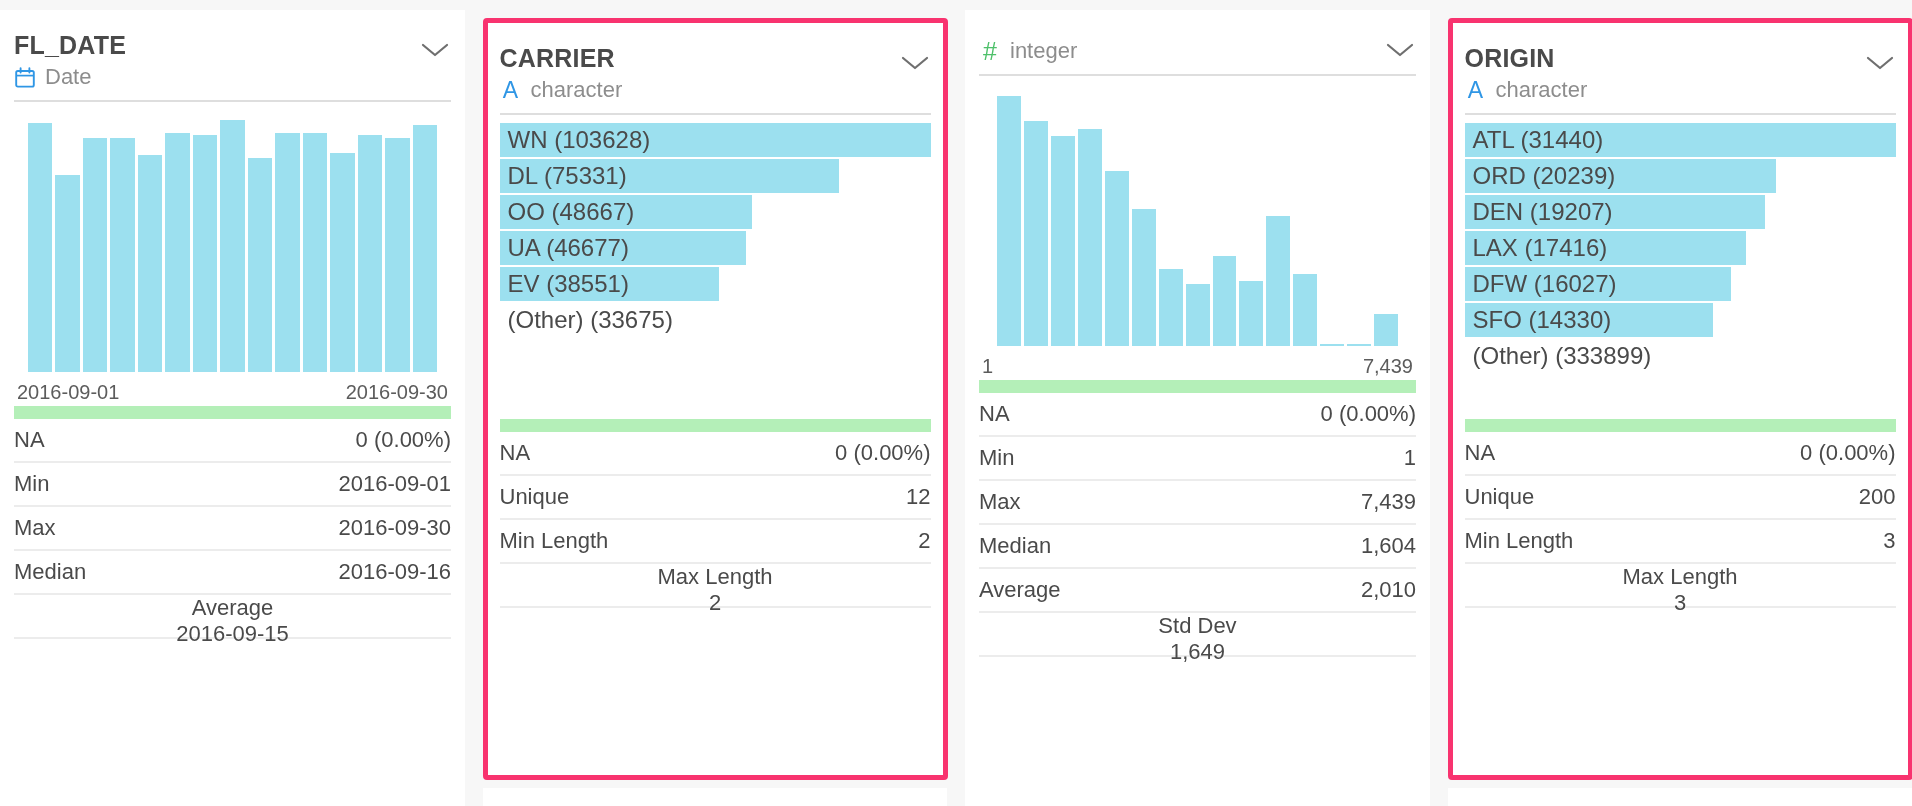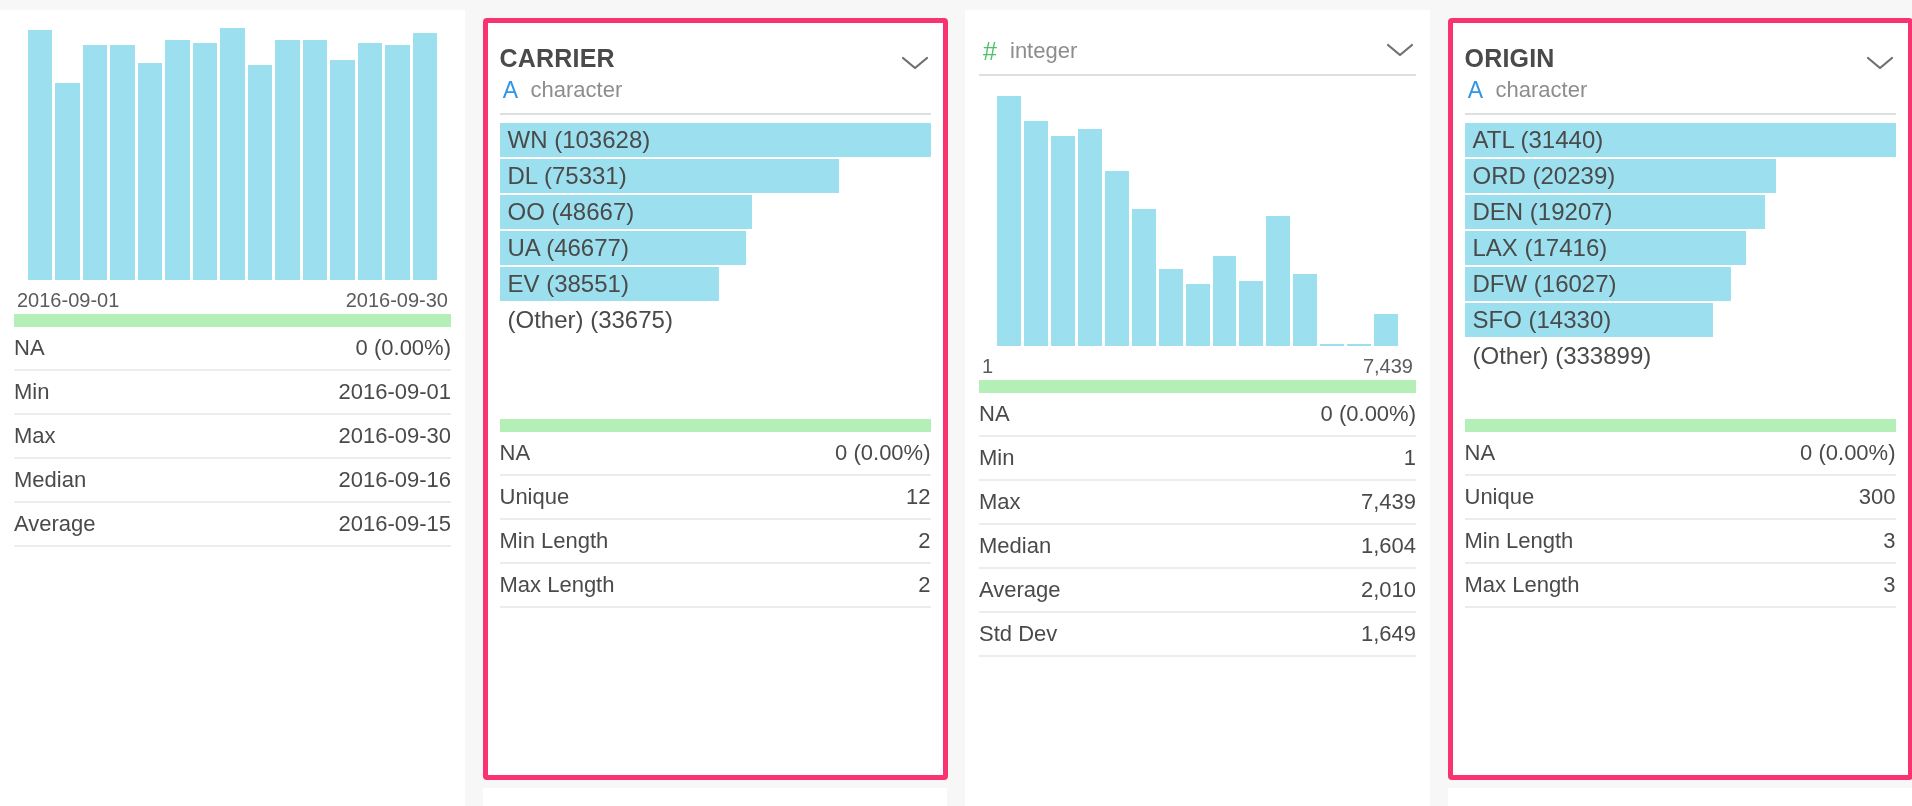--- a/index.html
+++ b/index.html
@@ -152,21 +152,21 @@
   
   .stats { margin-top: 0px; }
   .srow {
     display: flex;
     justify-content: space-between;
     align-items: center;
     height: 44px;
     border-bottom: 2px solid #ececec;
     font-size: 22px;
   }
-  .srow:last-child { border-bottom: 2px solid #ececec; }
+  .srow:last-child { border-bottom: 2px solid #ececec; flex-direction: column; }
   .skey { color: #4a4a4a; }
   .sval { color: #4a4a4a; }
 
   
   .bottom-strip {
     position: absolute;
     left: 0; bottom: 0;
     width: 1912px;
     height: 18px;
     display: flex;
@@ -178,20 +178,36 @@
     background: #ffffff;
   }
 </style>
 </head>
 <body>
 
 <div id="root">
     <div class="col-slot">
       <div class="card">
         <div class="card-inner">
+          <div class="hdr">
+            <div class="hdr-name">FL_DATE</div>
+            <div class="hdr-type-row">
+              <span class="type-glyph date">
+                <svg class="cal-icon" width="20" height="21" viewBox="0 0 20 21">
+                  <rect x="1.2" y="4" width="17.6" height="15.6" rx="1.6" fill="none" stroke="#2f96e5" stroke-width="1.9"></rect>
+                  <path d="M5.6 1.2 V5.6 M14.4 1.2 V5.6" stroke="#2f96e5" stroke-width="1.9" stroke-linecap="round"></path>
+                  <path d="M1.2 8.6 H18.8" stroke="#2f96e5" stroke-width="1.7"></path>
+                </svg>
+              </span>
+              <span class="hdr-type-label">Date</span>
+            </div>
+            <div class="chevron"><svg width="28" height="16" viewBox="0 0 28 16">
+                <path d="M2 3 L14 13 L26 3" fill="none" stroke="#6f6f6f" stroke-width="2.2" stroke-linecap="round" stroke-linejoin="round"></path>
+              </svg></div>
+          </div>
           <div class="plot">
             <div class="histo">
               <div class="hbar" style="height: 95.2381%; background: rgb(156, 224, 239);"></div>
               <div class="hbar" style="height: 75.2381%; background: rgb(156, 224, 239);"></div>
               <div class="hbar" style="height: 89.5238%; background: rgb(156, 224, 239);"></div>
               <div class="hbar" style="height: 89.5238%; background: rgb(156, 224, 239);"></div>
               <div class="hbar" style="height: 82.8571%; background: rgb(156, 224, 239);"></div>
               <div class="hbar" style="height: 91.4286%; background: rgb(156, 224, 239);"></div>
               <div class="hbar" style="height: 90.4762%; background: rgb(156, 224, 239);"></div>
               <div class="hbar" style="height: 96.1905%; background: rgb(156, 224, 239);"></div>
@@ -406,21 +422,21 @@
             </div>
           </div>
           <div class="greenbar" style="background: rgb(180, 239, 184);"></div>
           <div class="stats">
             <div class="srow">
               <span class="skey">NA</span>
               <span class="sval">0 (0.00%)</span>
             </div>
             <div class="srow">
               <span class="skey">Unique</span>
-              <span class="sval">300</span>
+              <span class="sval">200</span>
             </div>
             <div class="srow">
               <span class="skey">Min Length</span>
               <span class="sval">3</span>
             </div>
             <div class="srow">
               <span class="skey">Max Length</span>
               <span class="sval">3</span>
             </div>
           </div>

